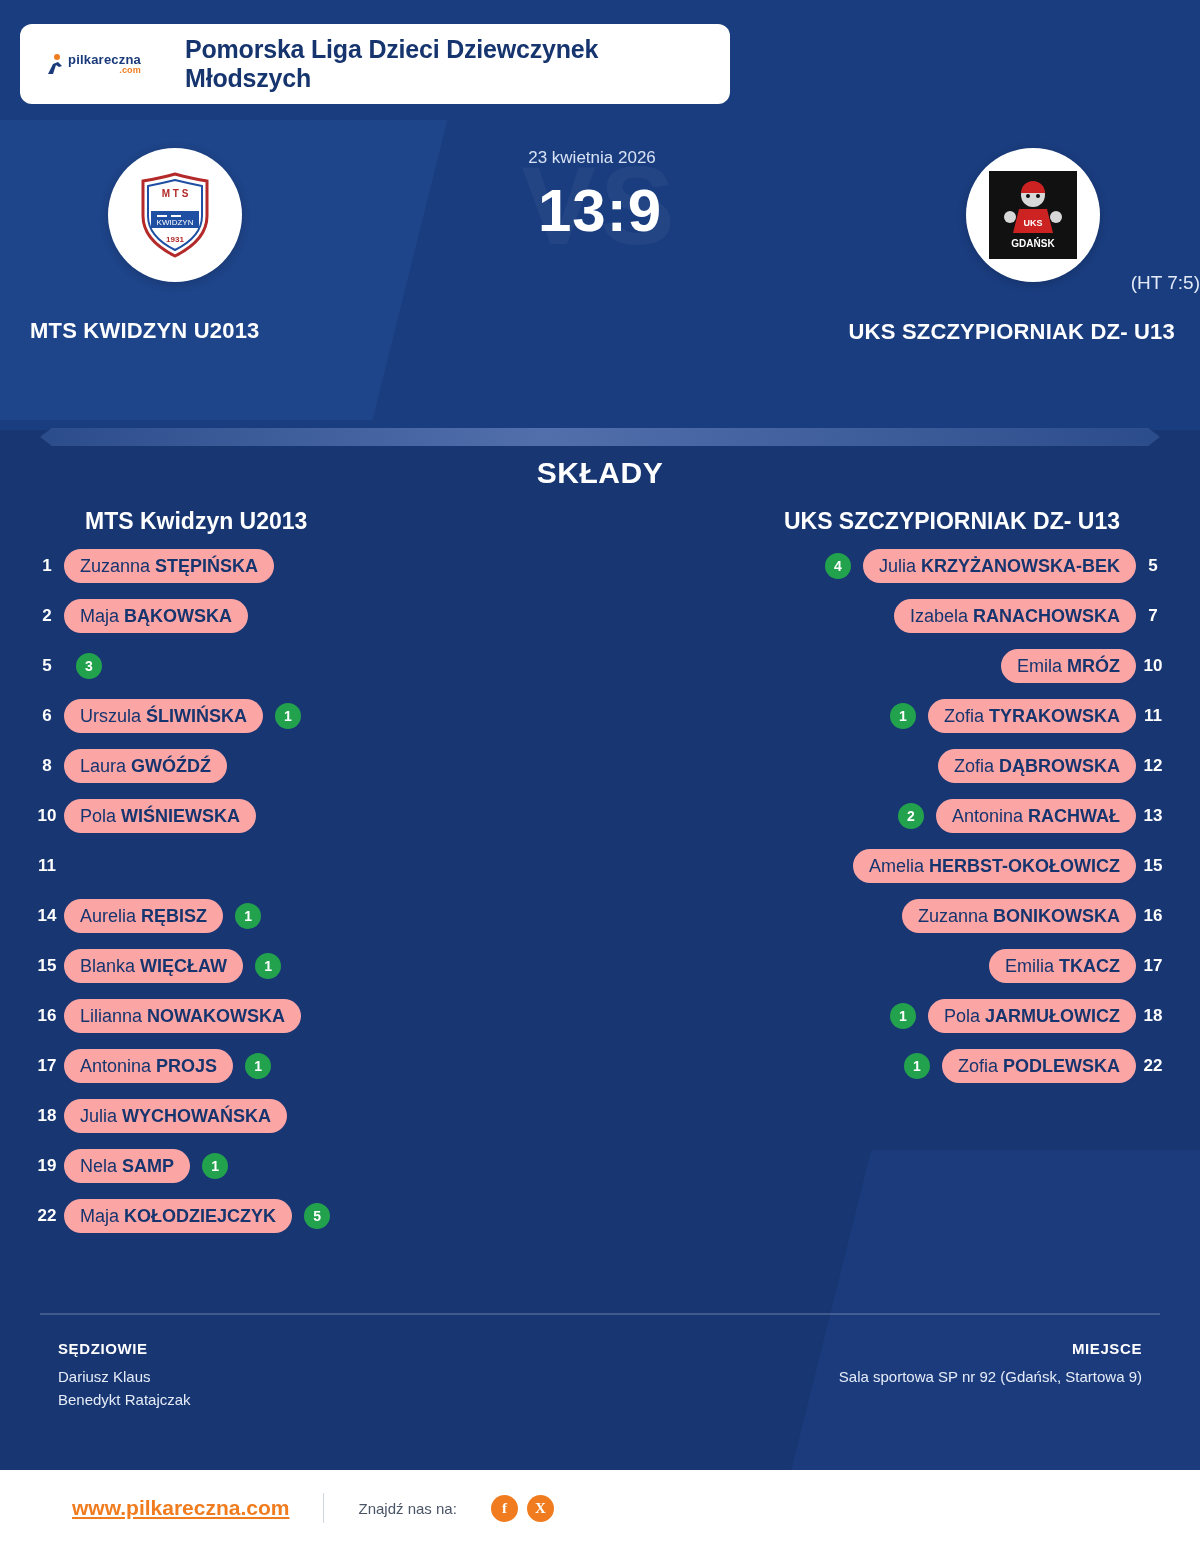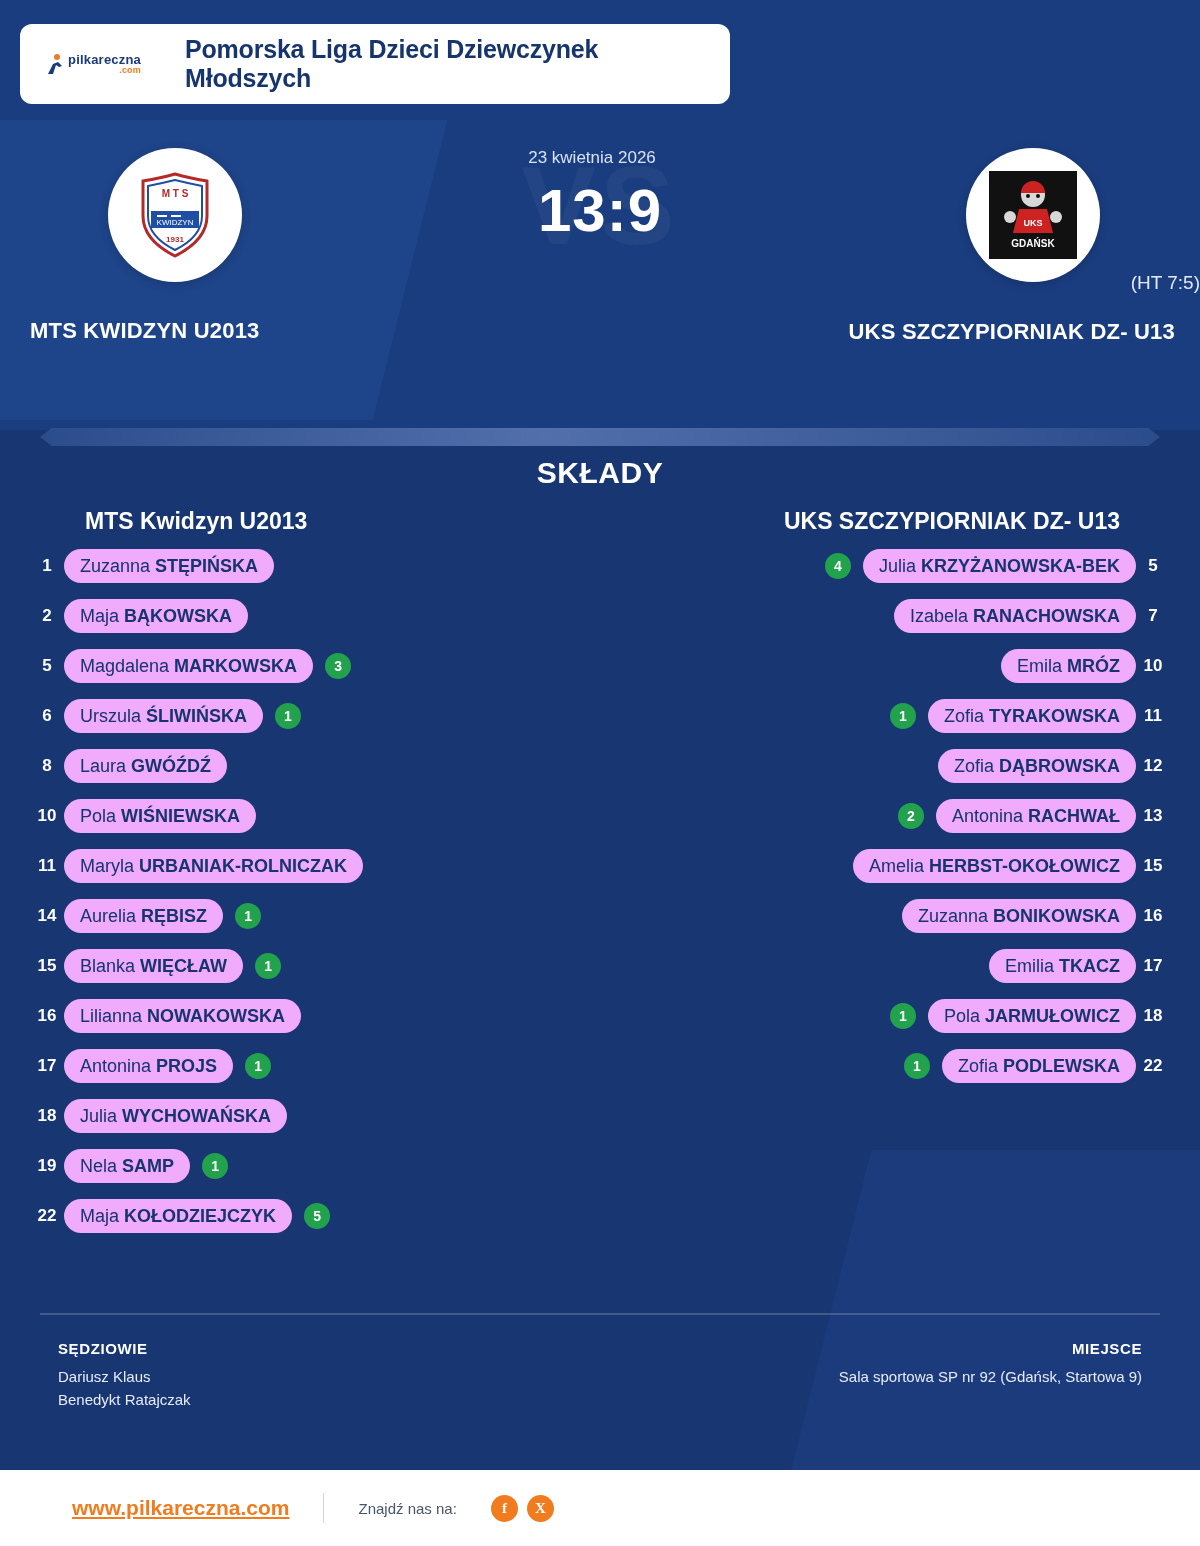--- a/index.html
+++ b/index.html
@@ -109,21 +109,21 @@
     display: flex; align-items: center; height: 34px; margin-bottom: 16px;
   }
   .col-home .player-row { justify-content: flex-start; }
   .col-away .player-row { justify-content: flex-end; }
 
   .num {
     width: 34px; text-align: center; font-size: 17px; font-weight: bold; color: #ffffff;
     flex: 0 0 auto;
   }
   .name-pill {
-    background: #f0abfc; color: #16346e; border-radius: 17px;
+    background: #fca5a5; color: #16346e; border-radius: 17px;
     height: 34px; display: inline-flex; align-items: center; padding: 0 16px;
     font-size: 18px; white-space: nowrap;
   }
   .name-pill .first { font-weight: normal; margin-right: 5px; }
   .name-pill .last { font-weight: bold; }
   .goal-badge {
     width: 26px; height: 26px; border-radius: 50%; background: #22a24c;
     color: #ffffff; font-size: 14px; font-weight: bold;
     display: inline-flex; align-items: center; justify-content: center;
     flex: 0 0 auto;
@@ -242,24 +242,20 @@
     <div class="player-row">
       <span class="num">2</span>
       <span class="name-pill">
         <span class="first">Maja</span>
           <span class="last">BĄKOWSKA</span>
       </span>
     </div>
 
     <div class="player-row">
       <span class="num">5</span>
-      <span class="name-pill">
-        <span class="first">Magdalena</span>
-          <span class="last">MARKOWSKA</span>
-      </span>
       <span class="goal-badge gap-l">3</span>
     </div>
 
     <div class="player-row">
       <span class="num">6</span>
       <span class="name-pill">
         <span class="first">Urszula</span>
           <span class="last">ŚLIWIŃSKA</span>
       </span>
       <span class="goal-badge gap-l">1</span>
@@ -276,24 +272,20 @@
     <div class="player-row">
       <span class="num">10</span>
       <span class="name-pill">
         <span class="first">Pola</span>
           <span class="last">WIŚNIEWSKA</span>
       </span>
     </div>
 
     <div class="player-row">
       <span class="num">11</span>
-      <span class="name-pill">
-        <span class="first">Maryla</span>
-          <span class="last">URBANIAK-ROLNICZAK</span>
-      </span>
     </div>
 
     <div class="player-row">
       <span class="num">14</span>
       <span class="name-pill">
         <span class="first">Aurelia</span>
           <span class="last">RĘBISZ</span>
       </span>
       <span class="goal-badge gap-l">1</span>
     </div>

